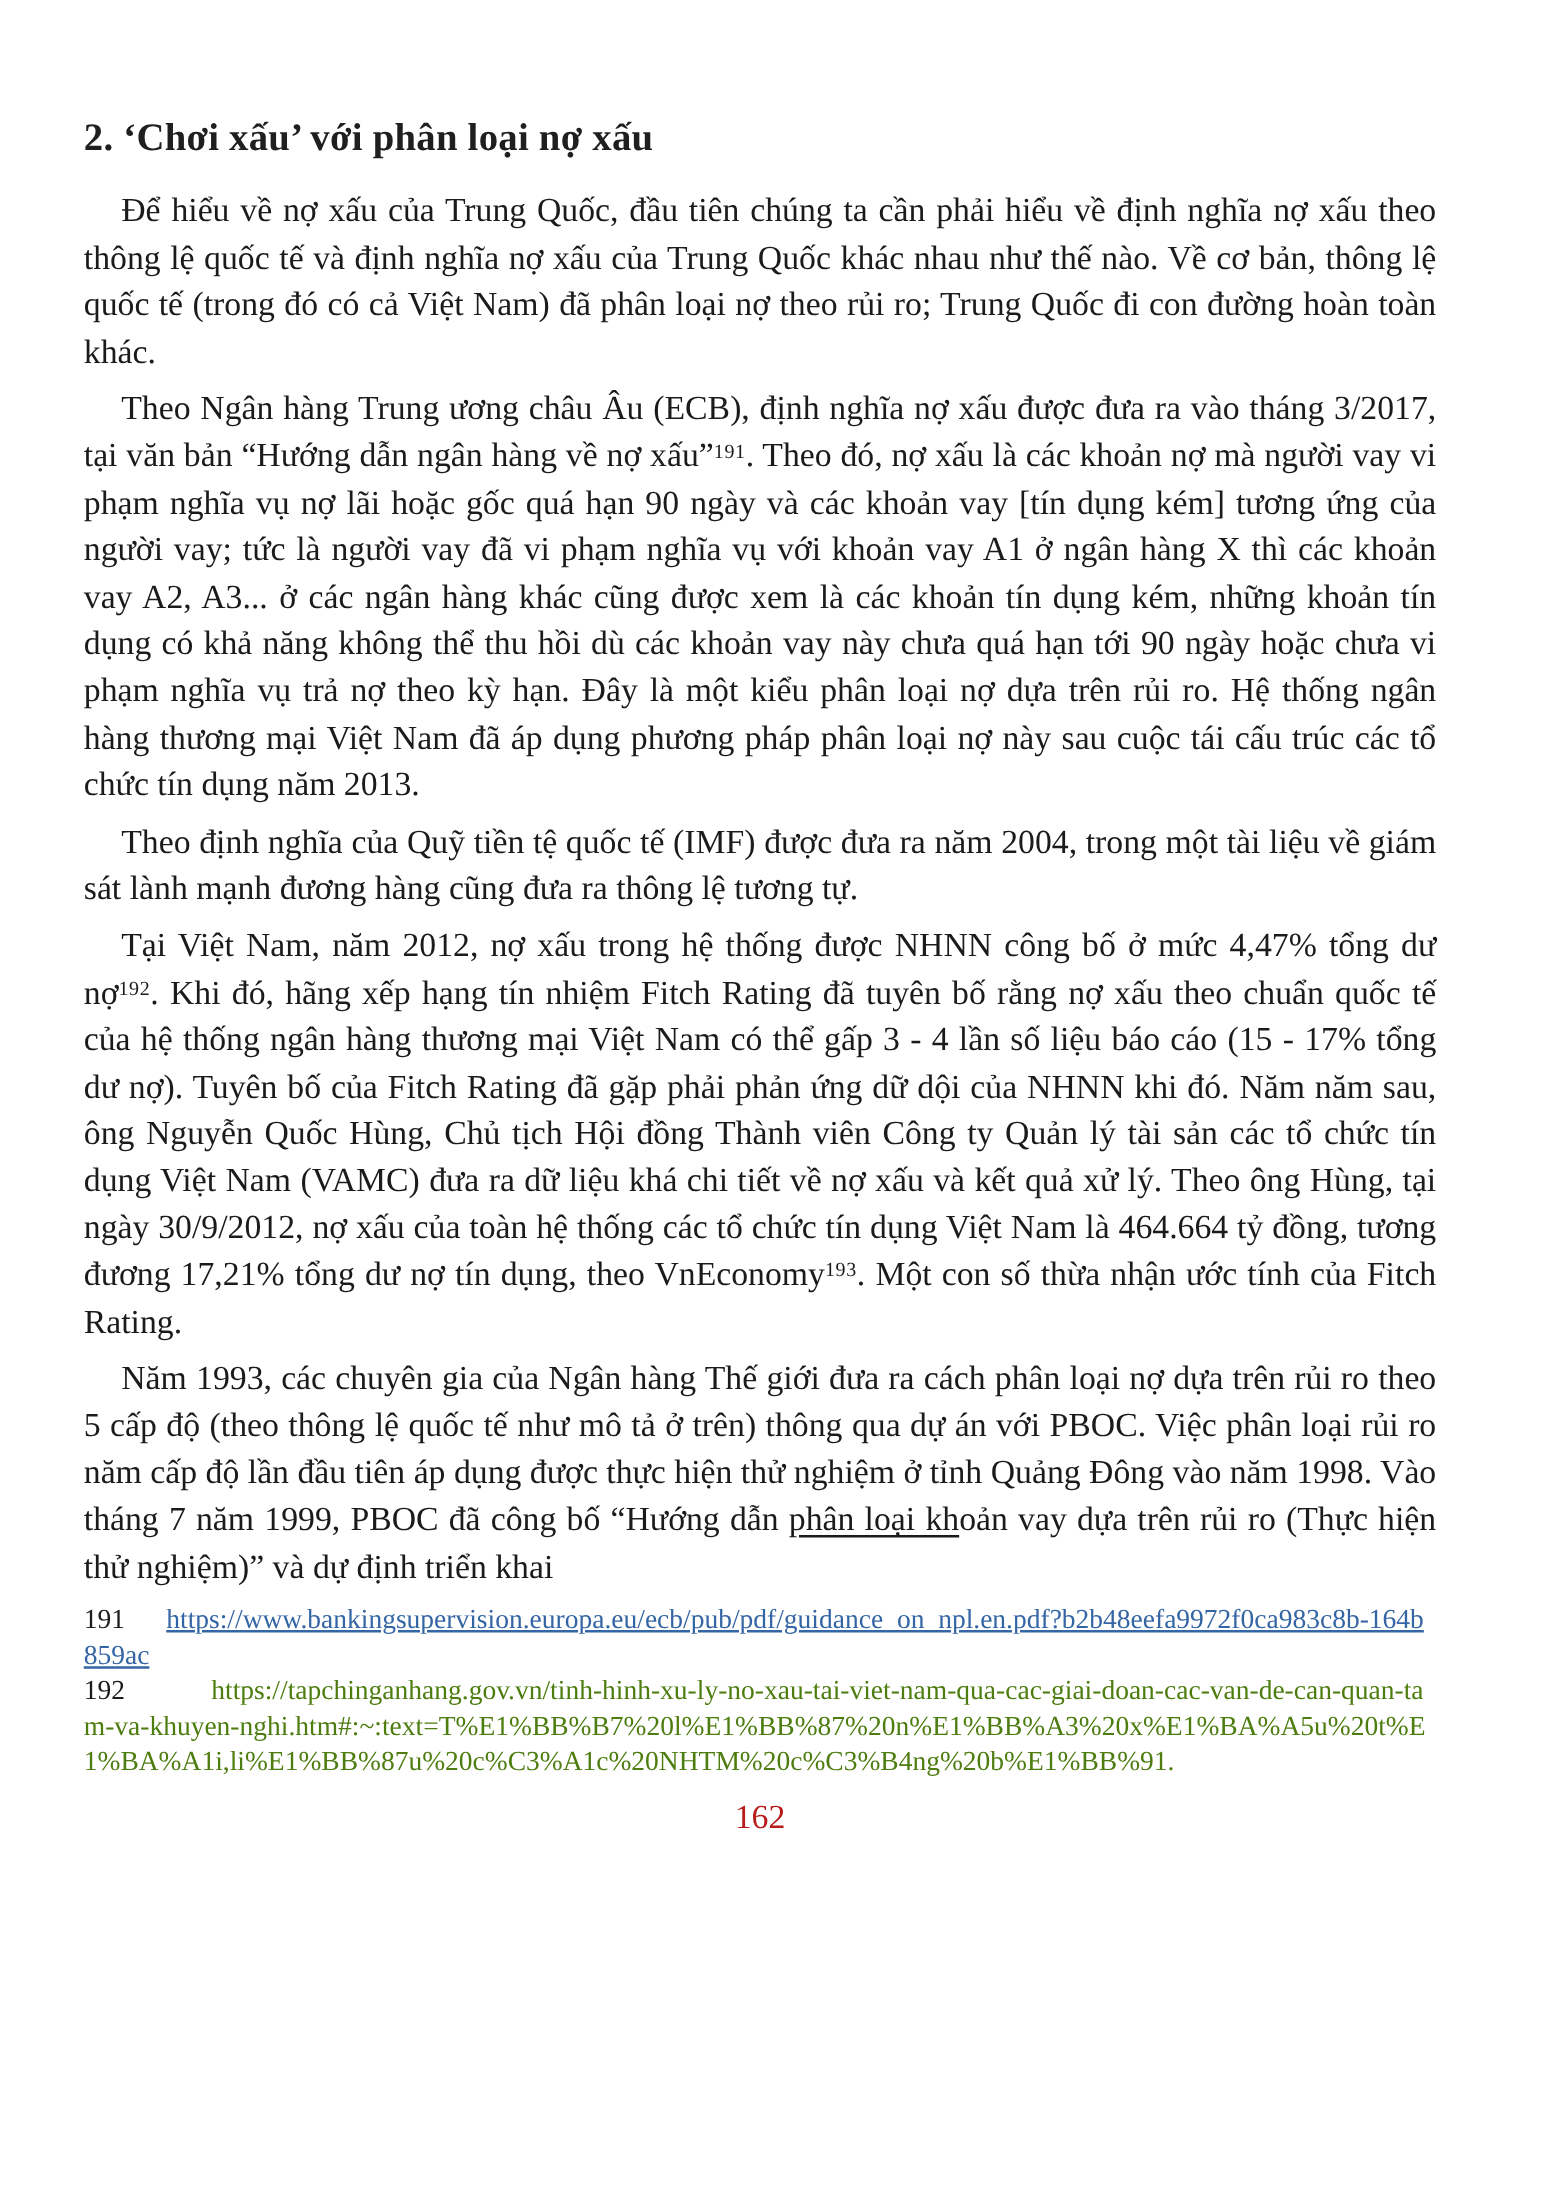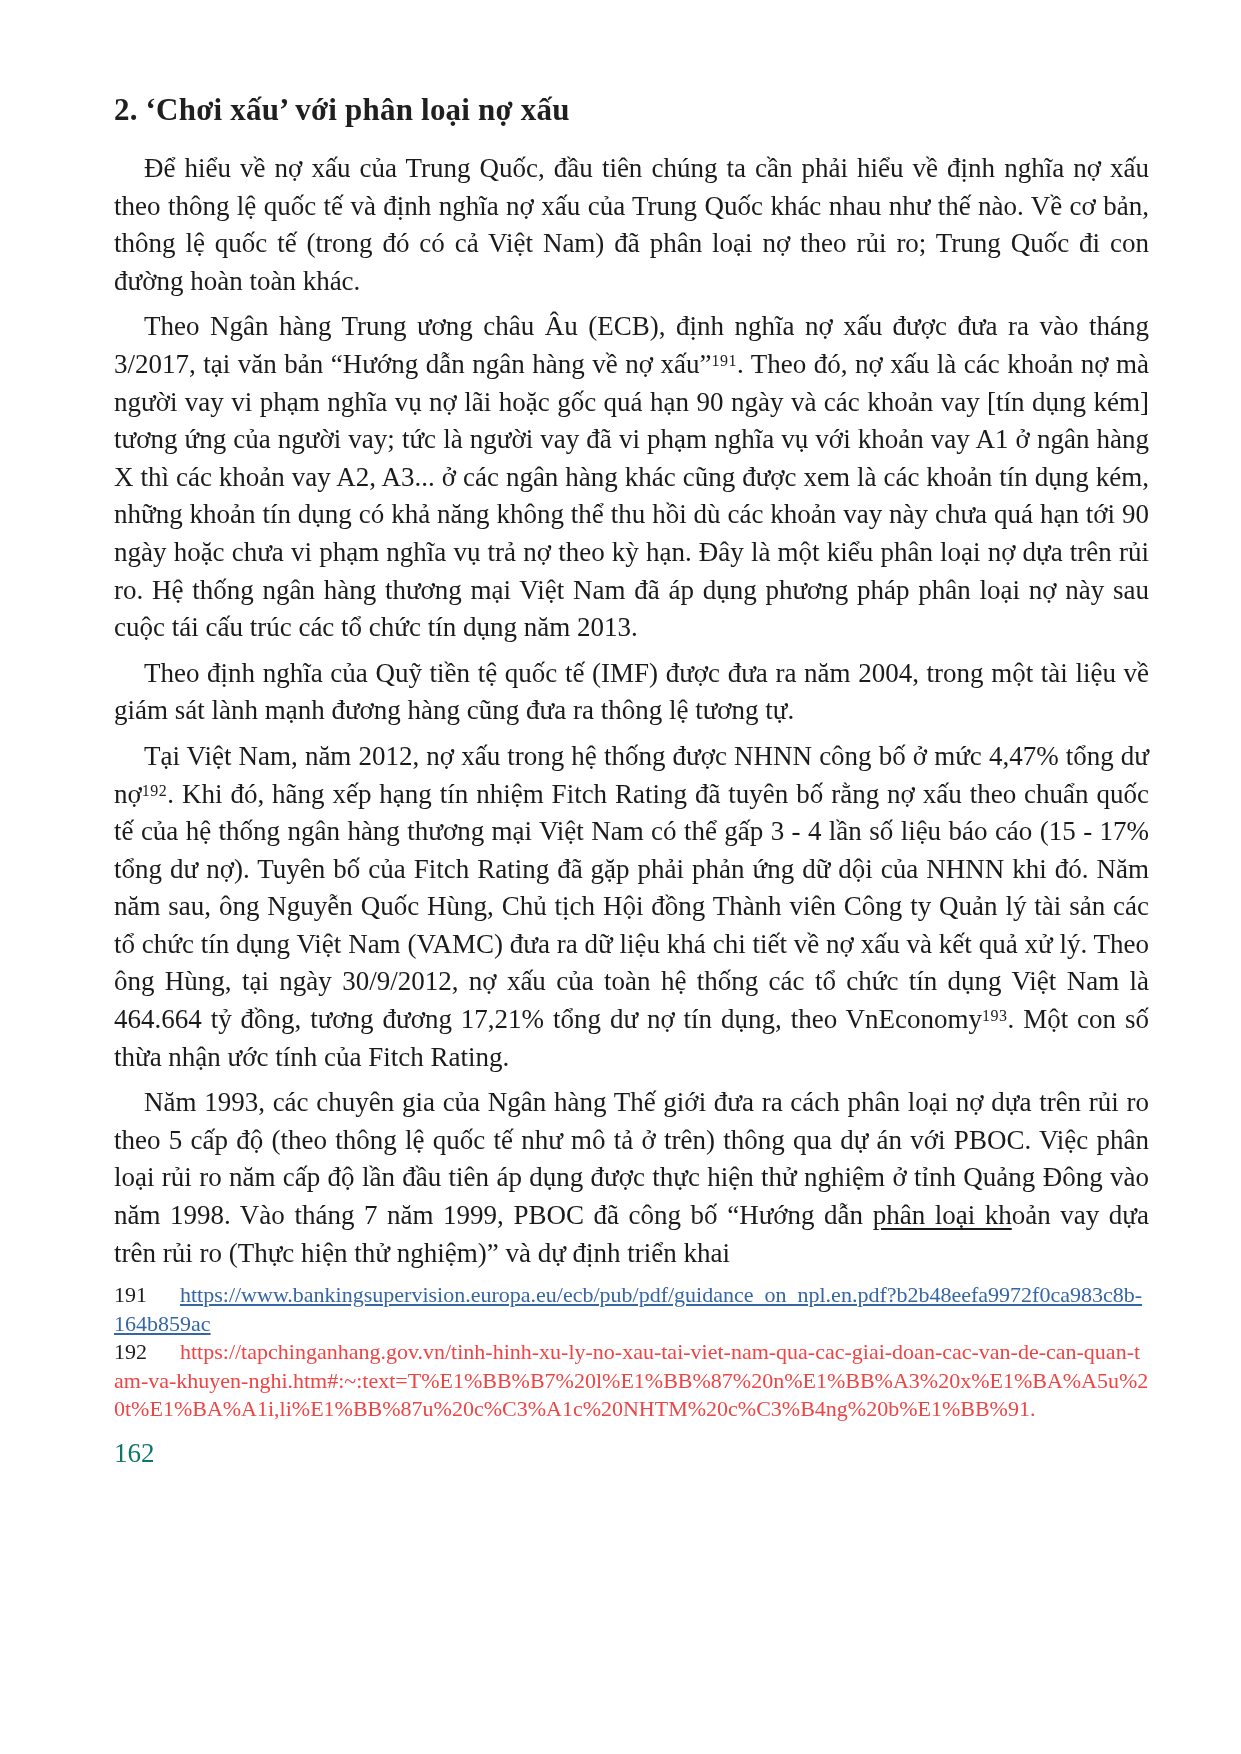--- a/index.html
+++ b/index.html
@@ -1,21 +1,21 @@
 <!DOCTYPE html>
 <html lang="vi"><head>
 <meta charset="utf-8">
 <style>
   html, body { margin: 0; padding: 0; background: #ffffff; }
   .page {
     position: relative;
     width: 1241px;
     height: 1754px;
     box-sizing: border-box;
-    padding: 92px 92px 30px 114px;
+    padding: 92px 92px 30px 67px;
     background: #ffffff;
     font-family: "Liberation Serif", "DejaVu Serif", serif;
     color: #1b1b1b;
     overflow: hidden;
   }
   .heading {
     font-size: 31px;
     font-weight: bold;
     color: #1f1f1f;
     margin: 0 0 22px 0;
@@ -53,25 +53,26 @@
   .fn-num {
     display: inline-block;
     width: 66px;
     word-break: normal;
   }
   .fn-link {
     color: #3465a4;
     text-decoration: underline;
     cursor: pointer;
   }
-  .fn-plain { color: #ef4444; text-decoration: none; }
+  .fn-plain { color: #4d7c0f; text-decoration: none; margin-left: 36px; }
   .page-num {
+    text-align: center;
     font-size: 27px;
     margin-top: 14px;
-    color: #0f766e;
+    color: #b91c1c;
   }
 </style>
 </head>
 <body>
 
 <div class="page">
 
   <h2 class="heading">2. ‘Chơi xấu’ với phân loại nợ xấu</h2>
 
   <p class="par first"><span>Để hiểu về nợ xấu của Trung Quốc, đầu tiên chúng ta cần phải hiểu về định nghĩa nợ xấu theo thông lệ quốc tế và định nghĩa nợ xấu của Trung Quốc khác nhau như thế nào. Về cơ bản, thông lệ quốc tế (trong đó có cả Việt Nam) đã phân loại nợ theo rủi ro; Trung Quốc đi con đường hoàn toàn khác.</span></p>

